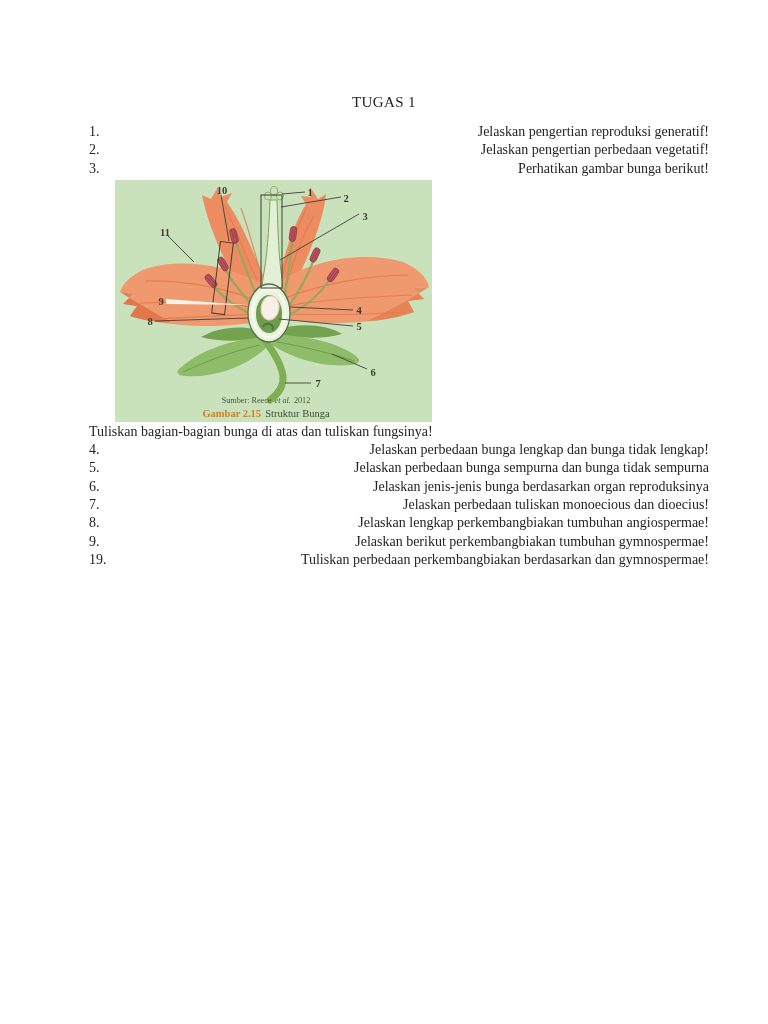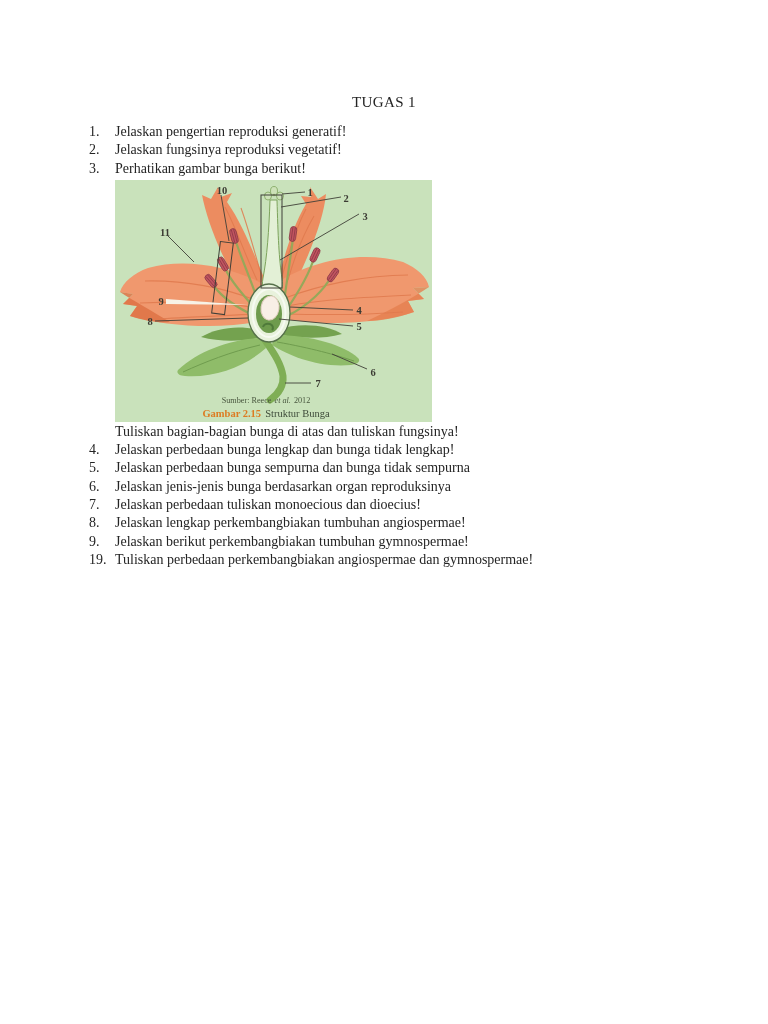--- a/index.html
+++ b/index.html
@@ -9,24 +9,24 @@
     color:#242424;
   }
   .page { position:relative; width:768px; height:853px; overflow:hidden; }
   .doc-title {
     margin:93px 0 0 0; text-align:center;
     font-size:15px; font-weight:normal; letter-spacing:0.4px; line-height:18px;
   }
   .tasks { margin:12px 0 0 89px; font-size:14px; line-height:18.3px; width:620px; }
   .task-row { display:flex; }
   .task-row .num { width:26px; flex:none; }
-  .task-row .txt { flex:1; }
+  .task-row .txt { flex:1;text-align:right; }
   .figure-wrap { margin:2px 0 1px 26px; width:317px; height:242px; }
   .figure-wrap svg { display:block; }
-  .followup { margin-left:26px; }
+  .followup { }
   svg text { font-family:"Liberation Serif","DejaVu Serif",serif; }
   .part-num { font-weight:bold; font-size:10.5px; fill:#3b3b33; }
   .src-text { font-size:8.2px; fill:#49573f; }
   .cap-text { font-size:10.5px; }
   .cap-accent { font-weight:bold; fill:#dd7b22; }
   .cap-rest { fill:#3d4a39; }
   .leader { stroke:#3f3f38; stroke-width:0.9; fill:none; }
   .bracket { stroke:#3f3f38; stroke-width:1; fill:none; }
 </style>
 </head>
@@ -37,21 +37,21 @@
   <h1 class="doc-title">TUGAS 1</h1>
 
   <div class="tasks">
 
     <div class="task-row">
       <span class="num">1.</span>
       <span class="txt">Jelaskan pengertian reproduksi generatif!</span>
     </div>
     <div class="task-row">
       <span class="num">2.</span>
-      <span class="txt">Jelaskan fungsinya reproduksi vegetatif!</span>
+      <span class="txt">Jelaskan pengertian perbedaan vegetatif!</span>
     </div>
     <div class="task-row">
       <span class="num">3.</span>
       <span class="txt">Perhatikan gambar bunga berikut!</span>
     </div>
 
     <div class="figure-wrap">
       <svg width="317" height="242" viewBox="0 0 317 242">
 
         <rect x="0" y="0" width="317" height="242" fill="#c9e2bb"></rect>
@@ -210,17 +210,17 @@
     <div class="task-row">
       <span class="num">8.</span>
       <span class="txt">Jelaskan lengkap perkembangbiakan tumbuhan angiospermae!</span>
     </div>
     <div class="task-row">
       <span class="num">9.</span>
       <span class="txt">Jelaskan berikut perkembangbiakan tumbuhan gymnospermae!</span>
     </div>
     <div class="task-row">
       <span class="num">19.</span>
-      <span class="txt">Tuliskan perbedaan perkembangbiakan angiospermae dan gymnospermae!</span>
+      <span class="txt">Tuliskan perbedaan perkembangbiakan berdasarkan dan gymnospermae!</span>
     </div>
 
   </div>
 </div>
 
 </body></html>

